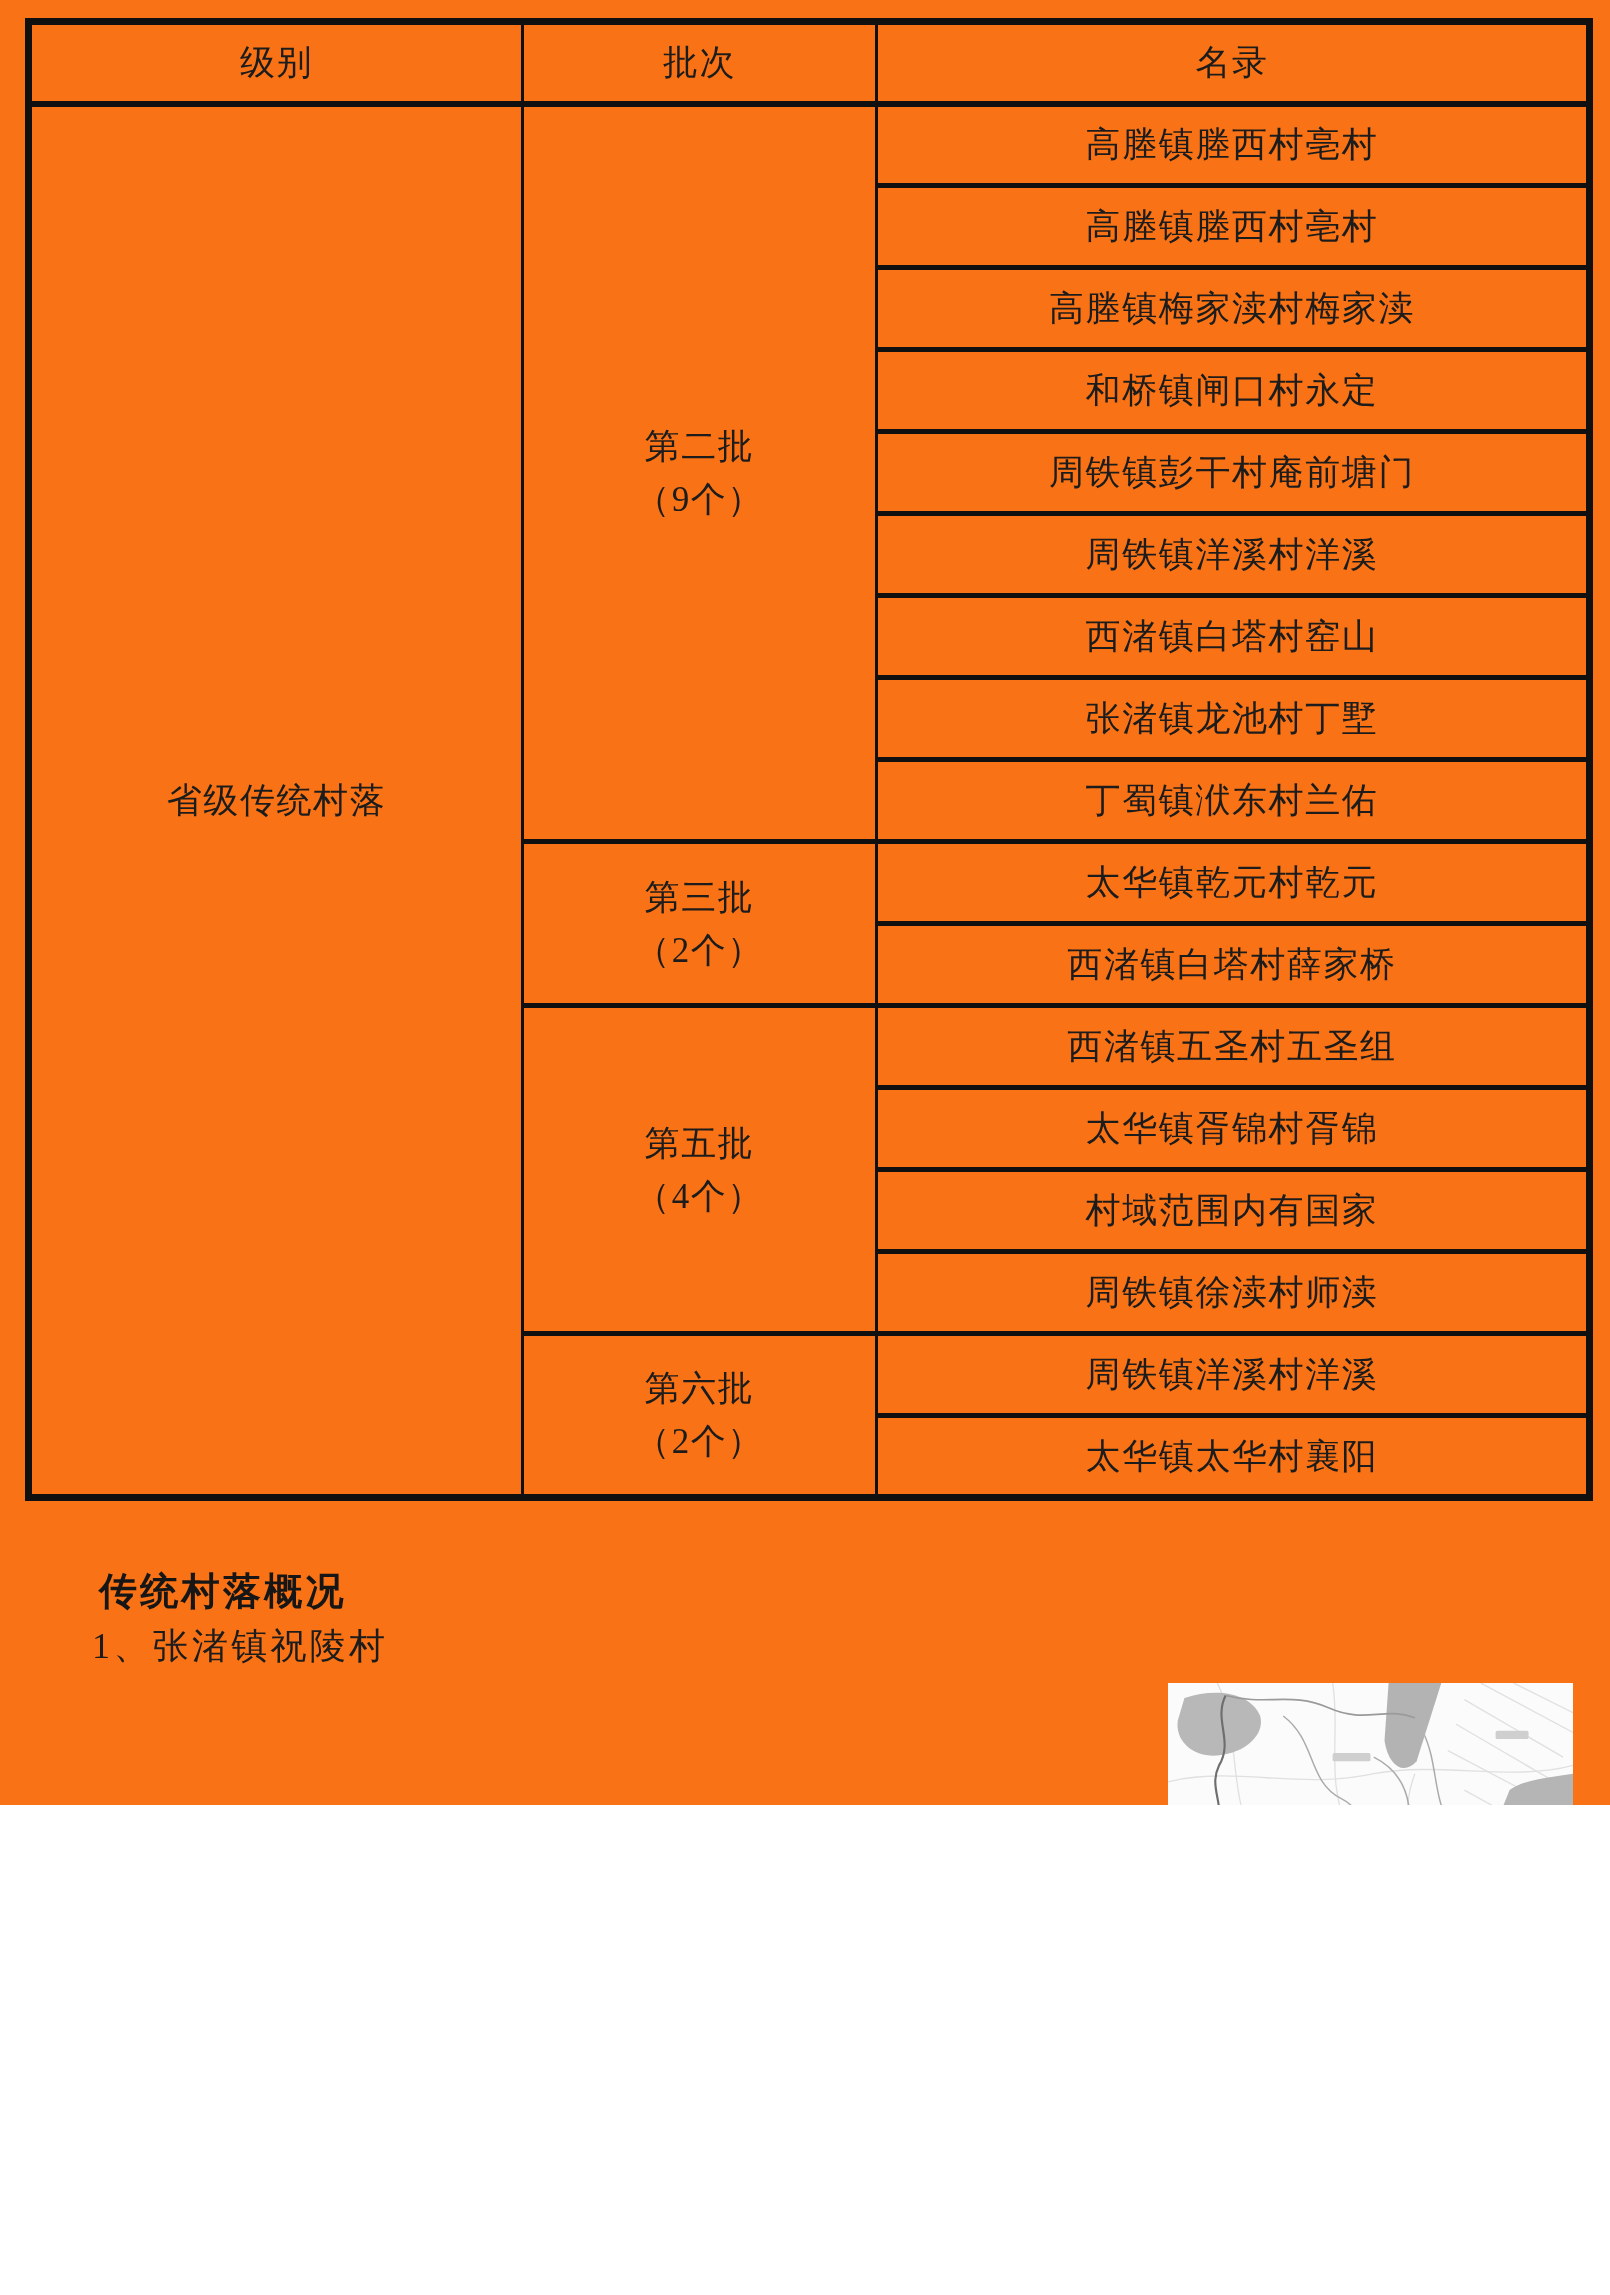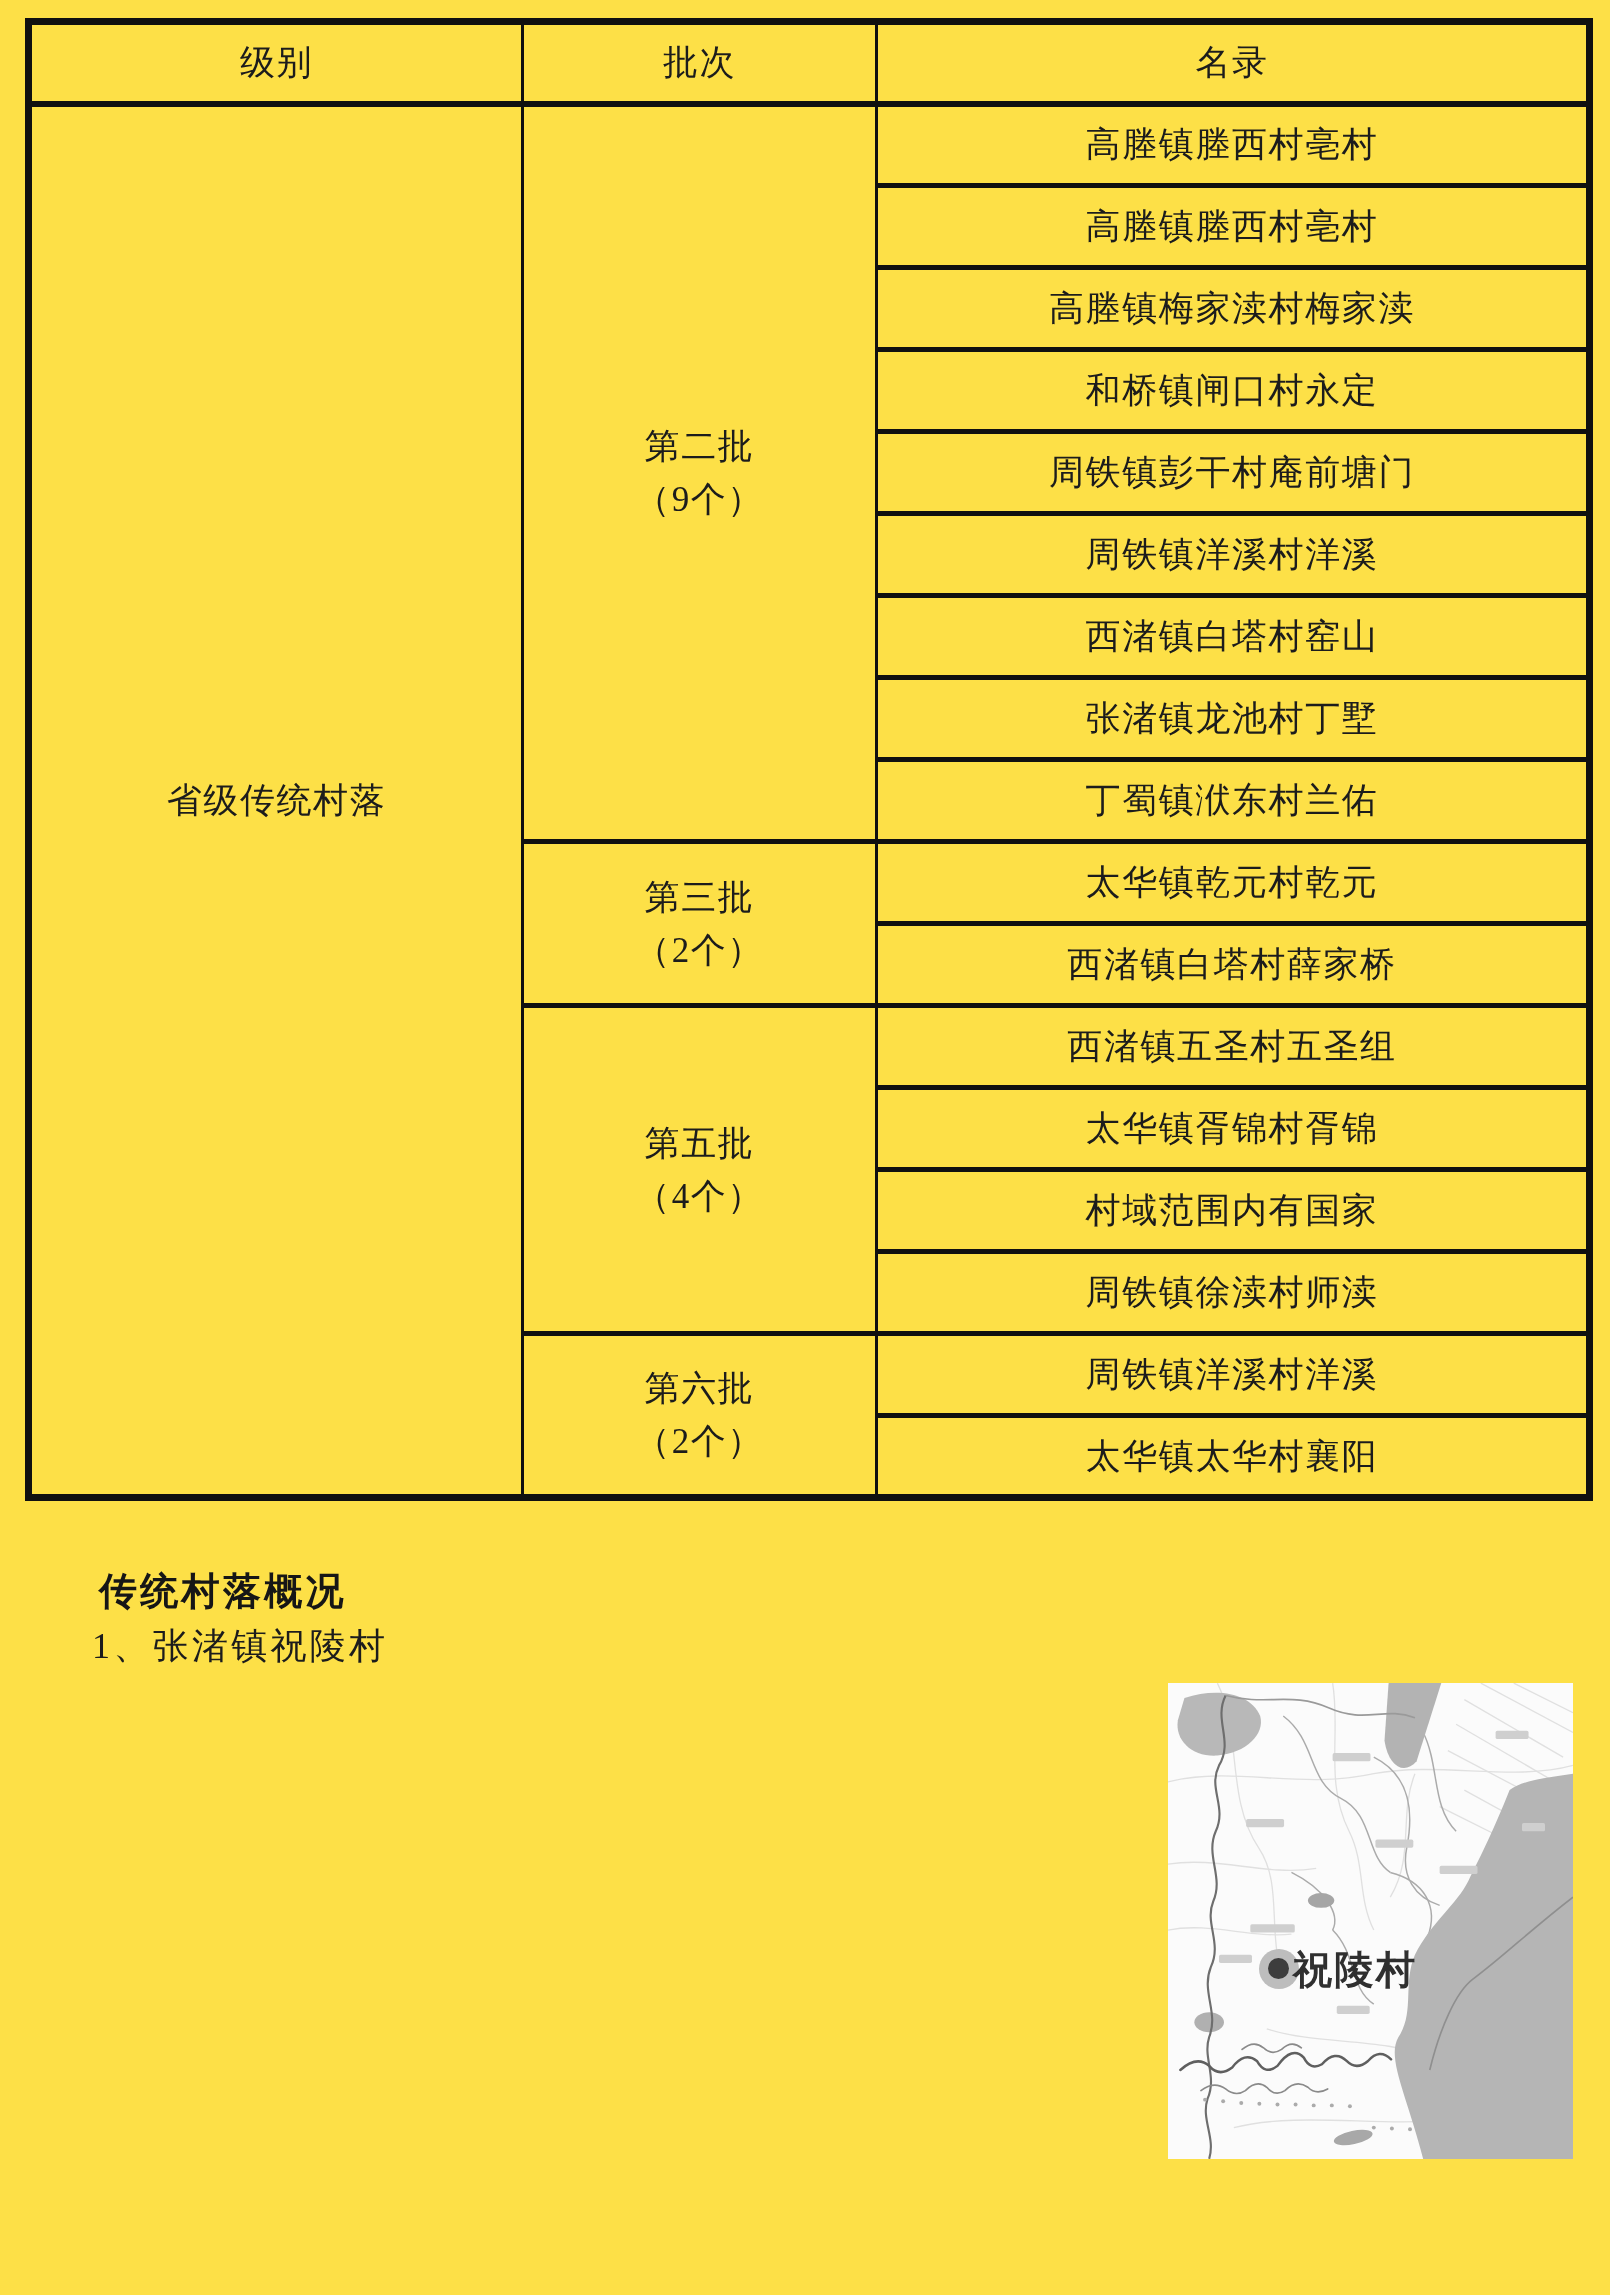--- a/index.html
+++ b/index.html
@@ -1,19 +1,19 @@
 <!DOCTYPE html>
 <html style="font-size:13px"><head>
 <meta charset="utf-8">
 <style>
   html,body{margin:0;padding:0;background:#ffffff;}
   .page{
     position:relative;
-    width:1611px;height:2295px;
-    background:#fde047;
+    width:1611px;height:1805px;
+    background:#f97316;
     font-family:"Liberation Serif","DejaVu Serif",serif;
     color:#1f1f1f;
     overflow:hidden;
   }
 
   
   table.village-table{
     position:absolute;left:25px;top:18px;
     width:1561px;
     border-collapse:collapse;

